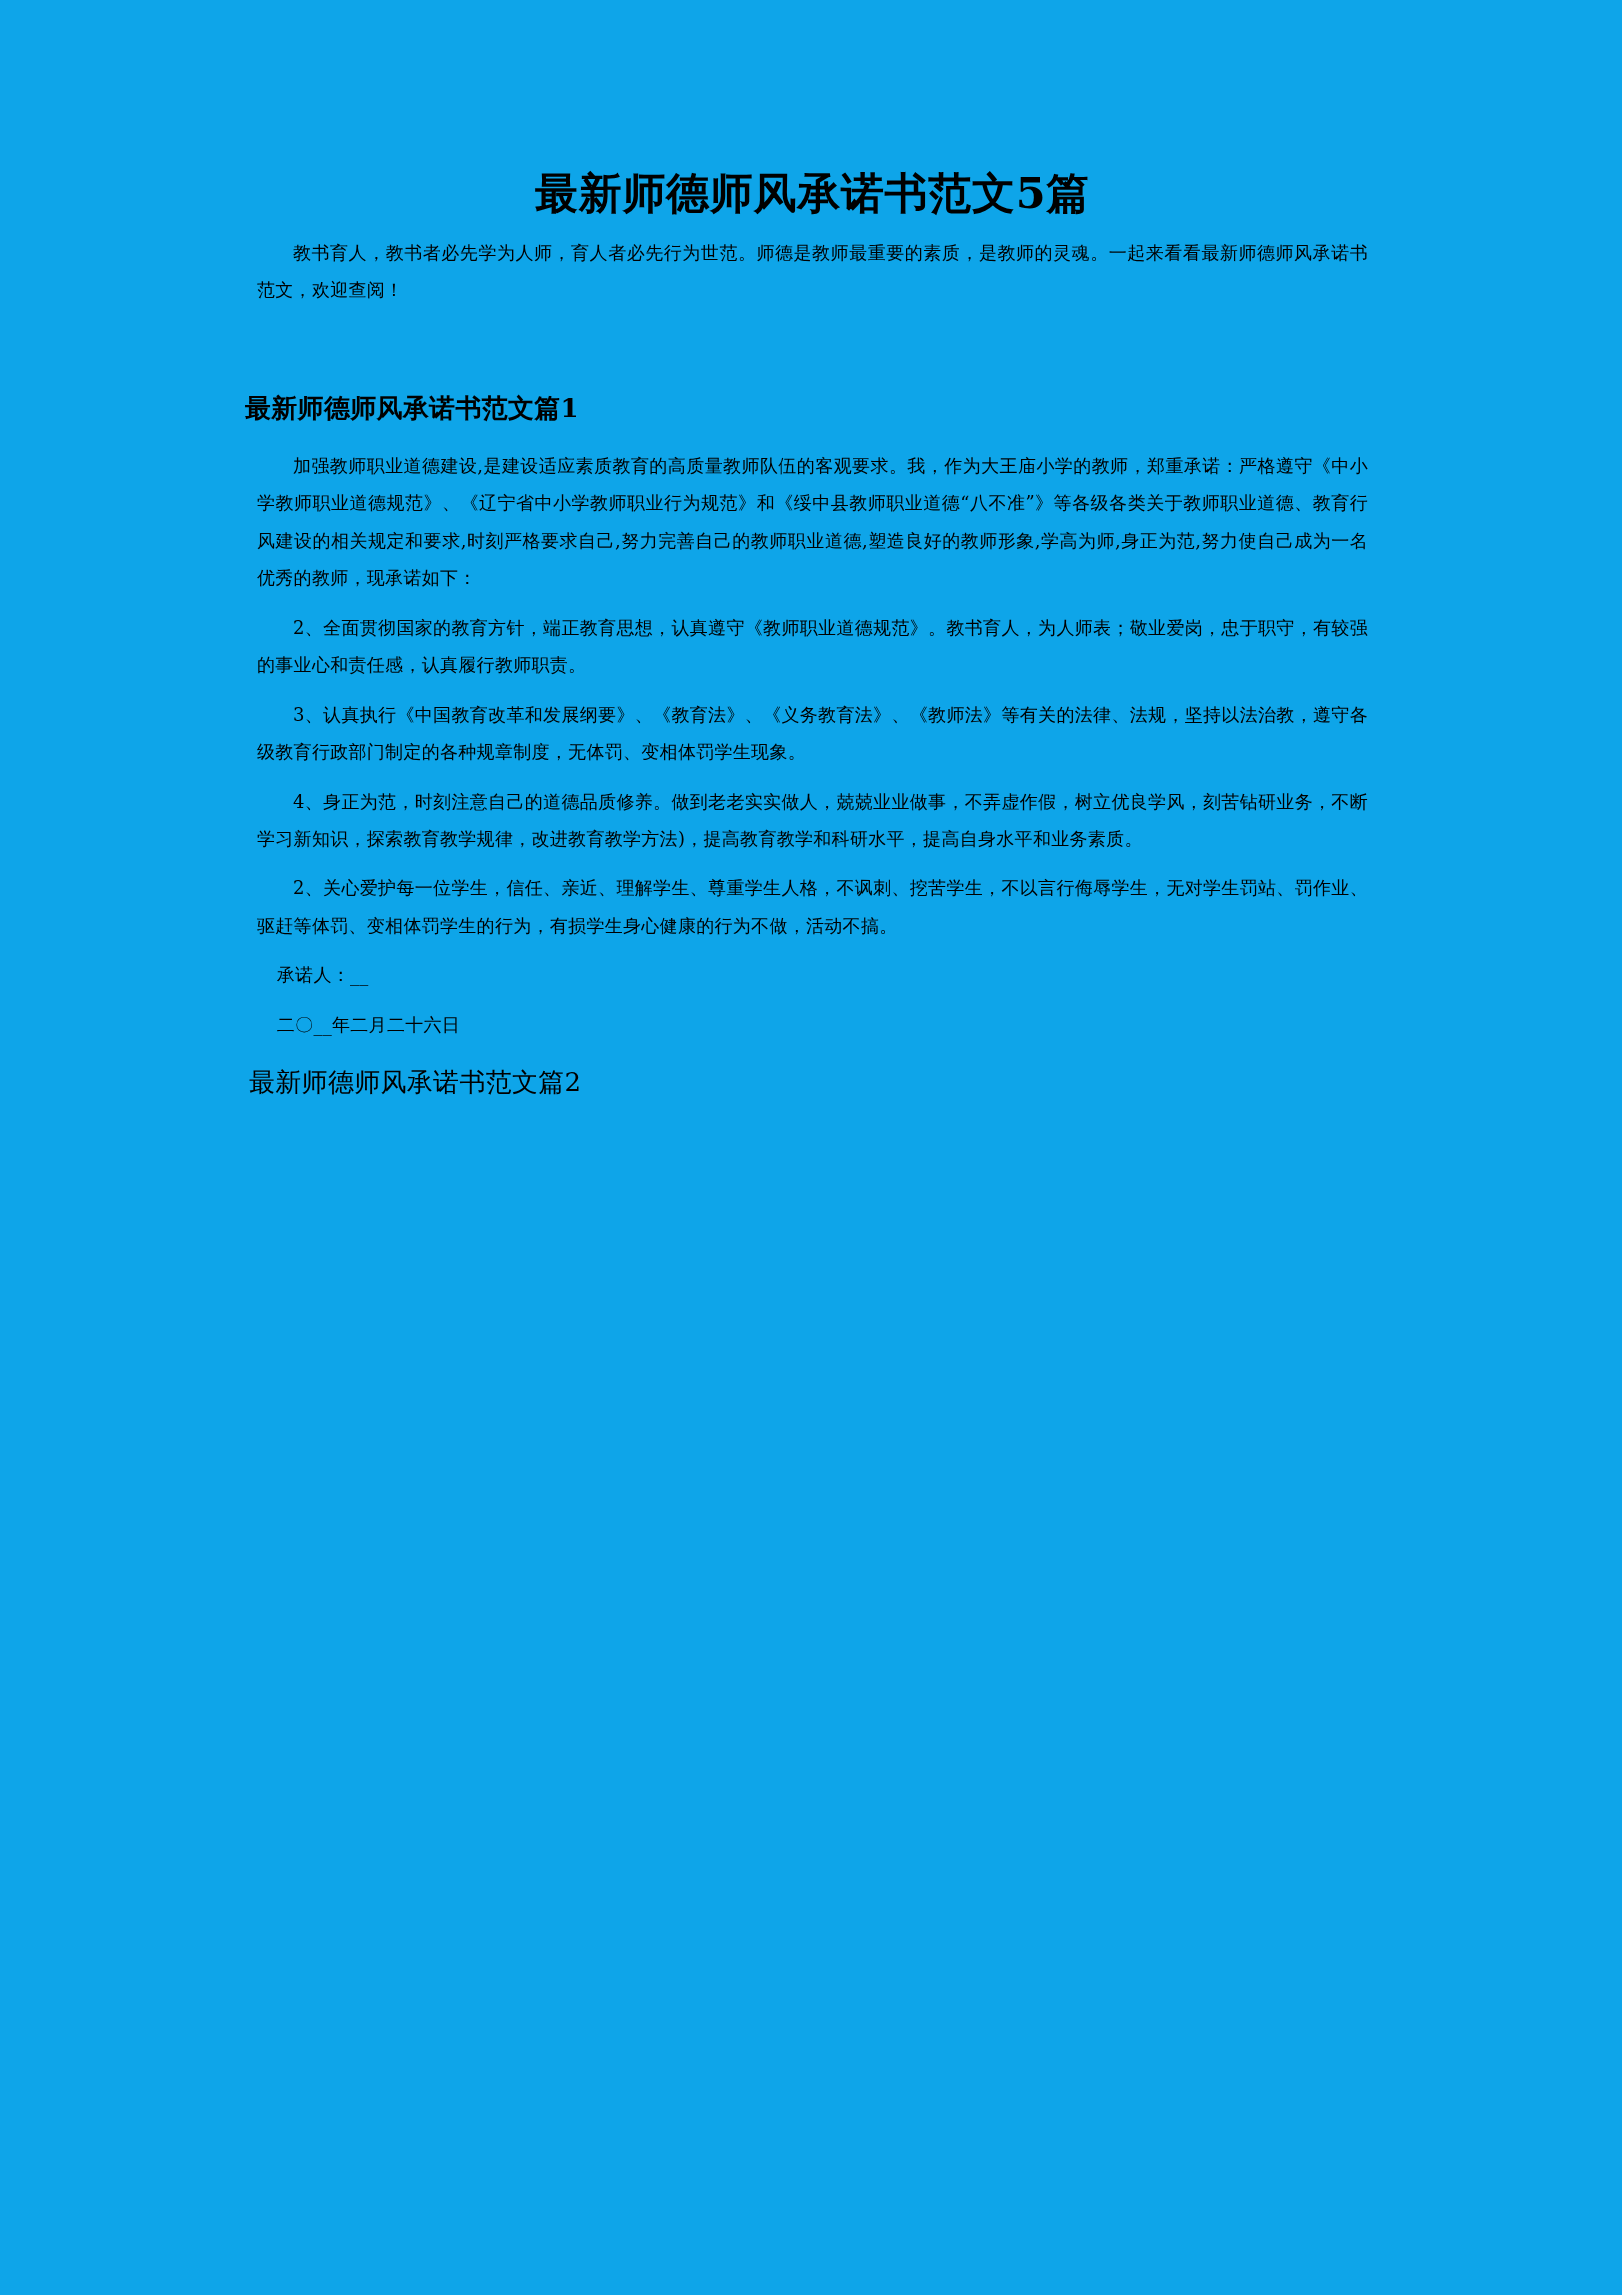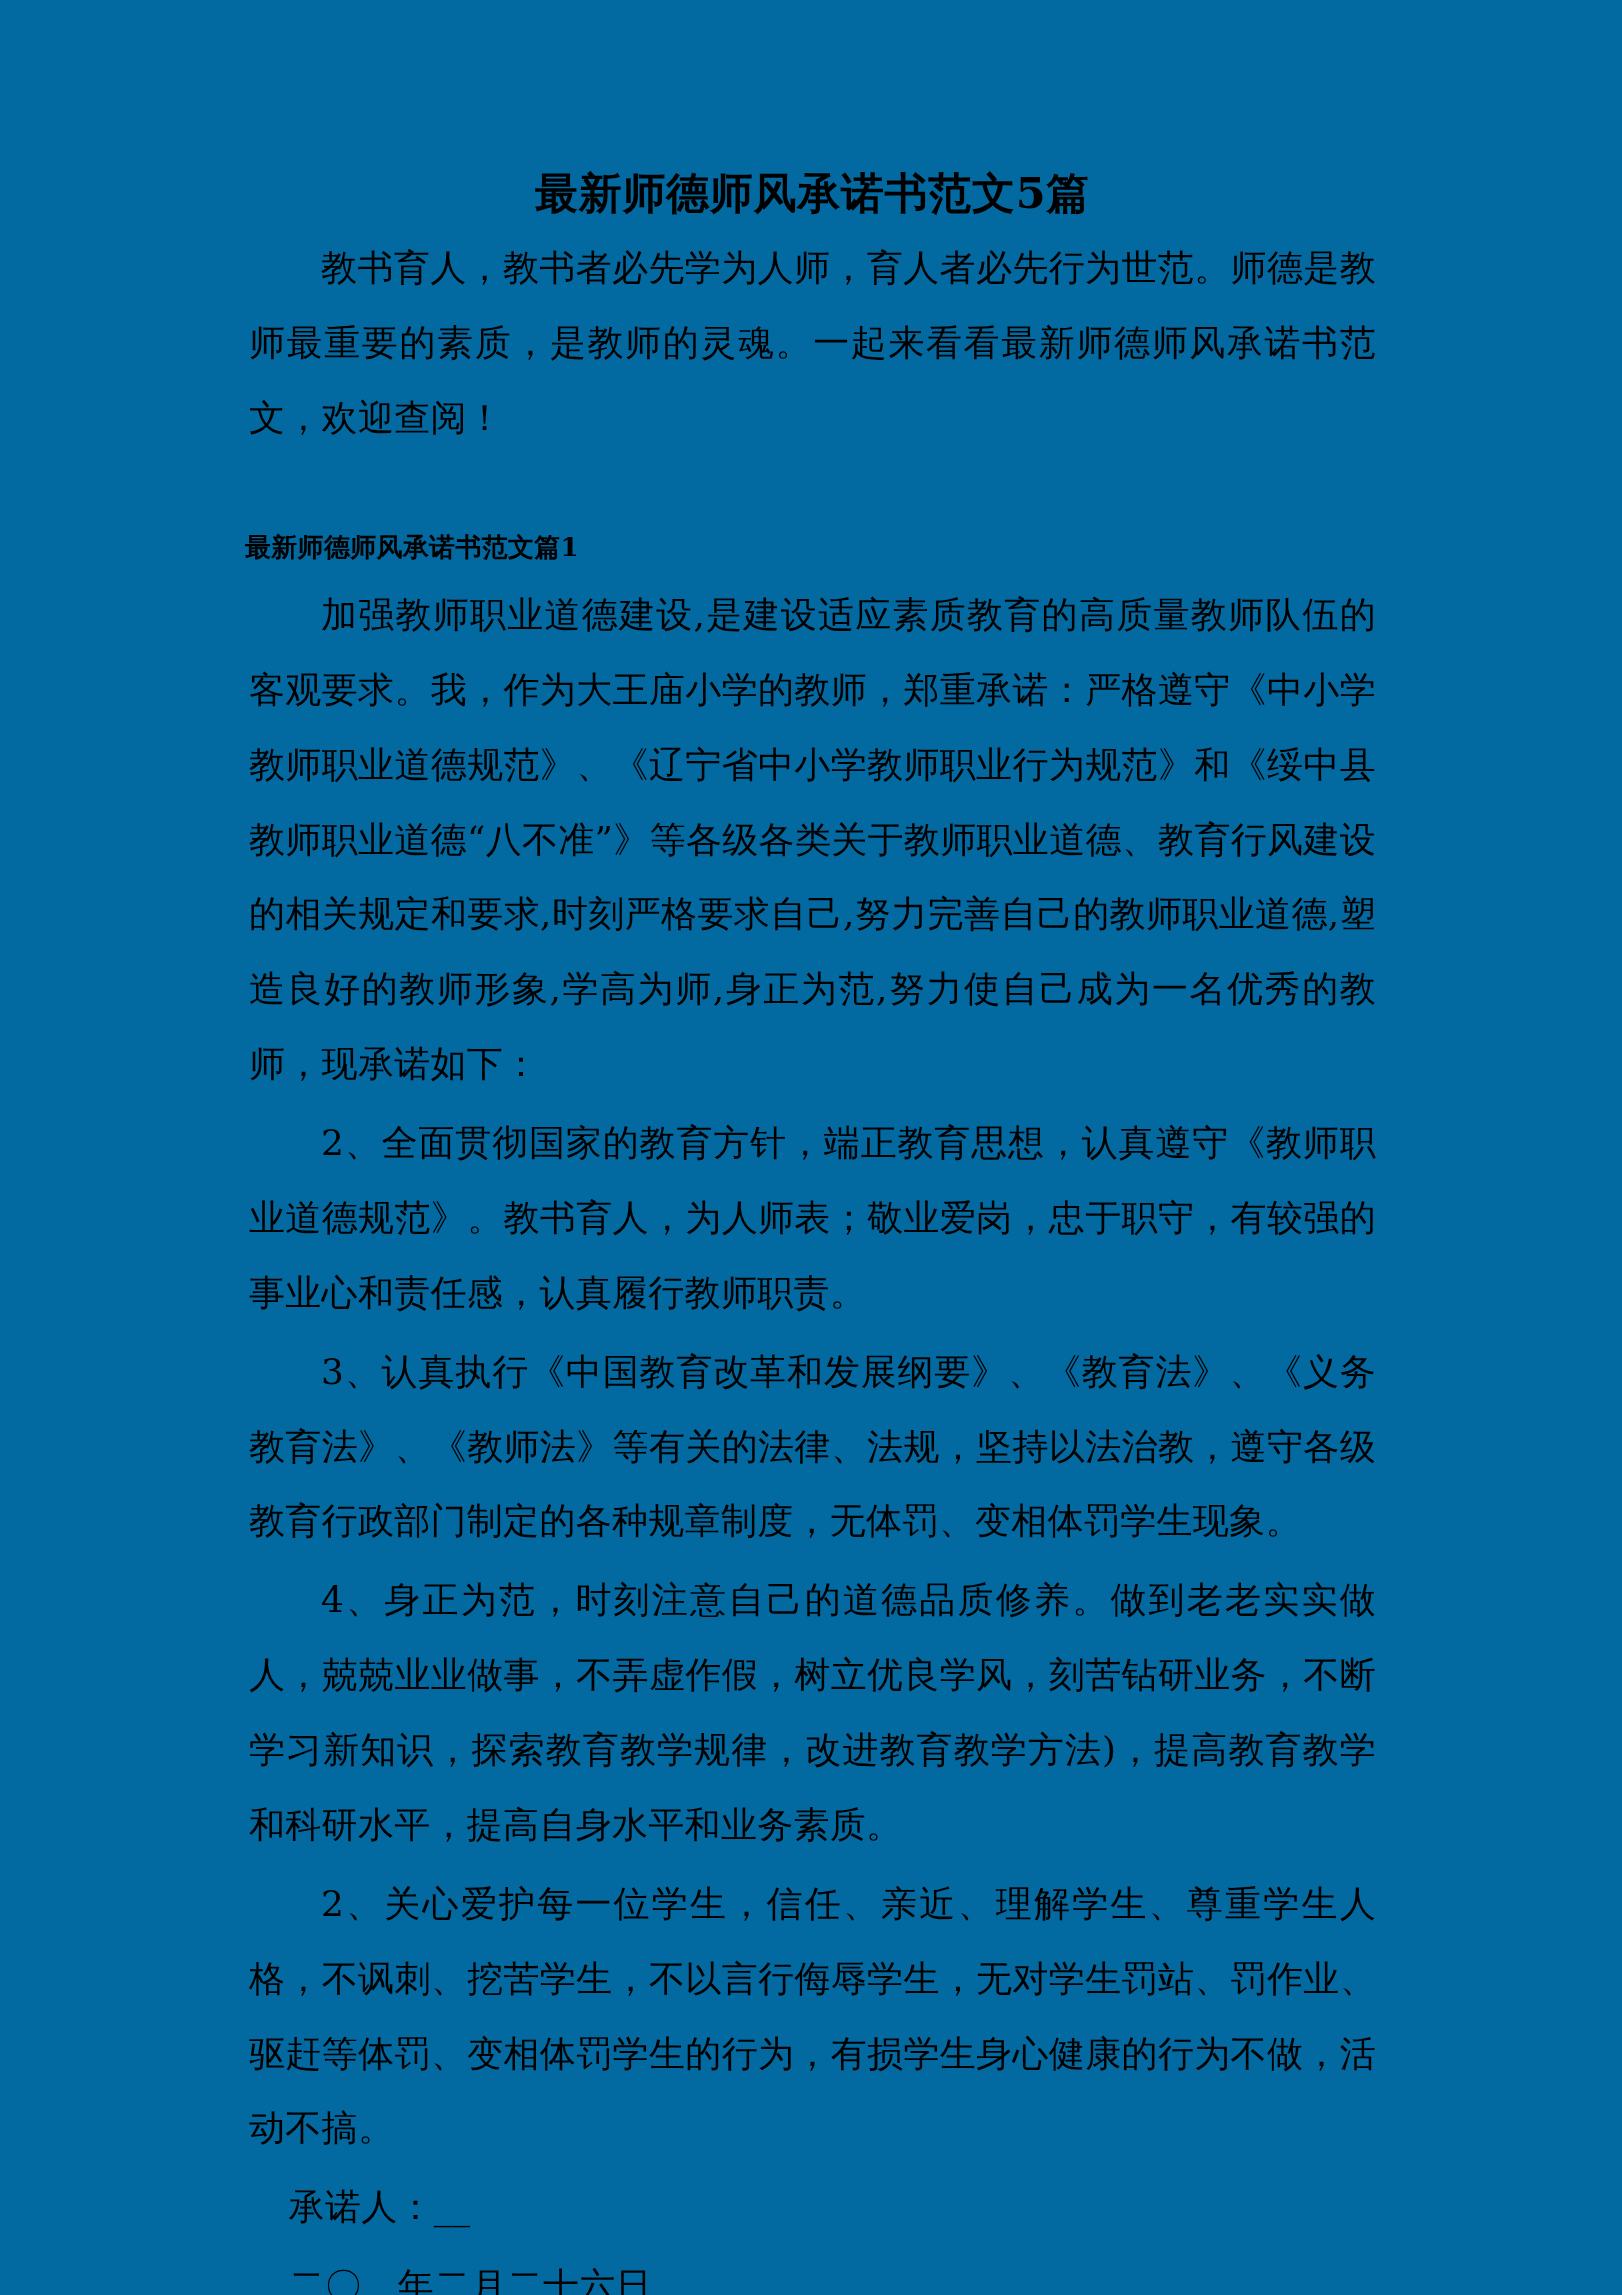--- a/index.html
+++ b/index.html
@@ -12,21 +12,21 @@
     height: 2295px;
     font-family: "DejaVu Serif", "Liberation Serif", serif;
     color: #000000;
     -webkit-font-smoothing: antialiased;
   }
 
   .page {
     position: relative;
     width: 1623px;
     height: 2295px;
-    background: #0369a1;
+    background: #0ea5e9;
     box-sizing: border-box;
     padding: 8px;
     overflow: hidden;
   }
 
   .content {
     position: absolute;
     left: 245px;
     top: 164px;
     width: 1135px;
@@ -37,26 +37,26 @@
     font-weight: 700;
     font-size: 43px;
     line-height: 1.35;
     text-align: center;
     letter-spacing: 0.7px;
     margin: 0 0 9.2px 0;
     padding: 0;
   }
 
   .para {
-    font-size: 36px;
+    font-size: 18px;
     line-height: 2.08;
     text-align: justify;
     text-justify: inter-ideograph;
     text-indent: 2em;
-    margin: 4px;
+    margin: 12px;
     padding: 0;
     letter-spacing: 0.3px;
   }
 
   .spacer-lg {
     height: 60px;
   }
 
   .section-head {
     font-size: 26px;

